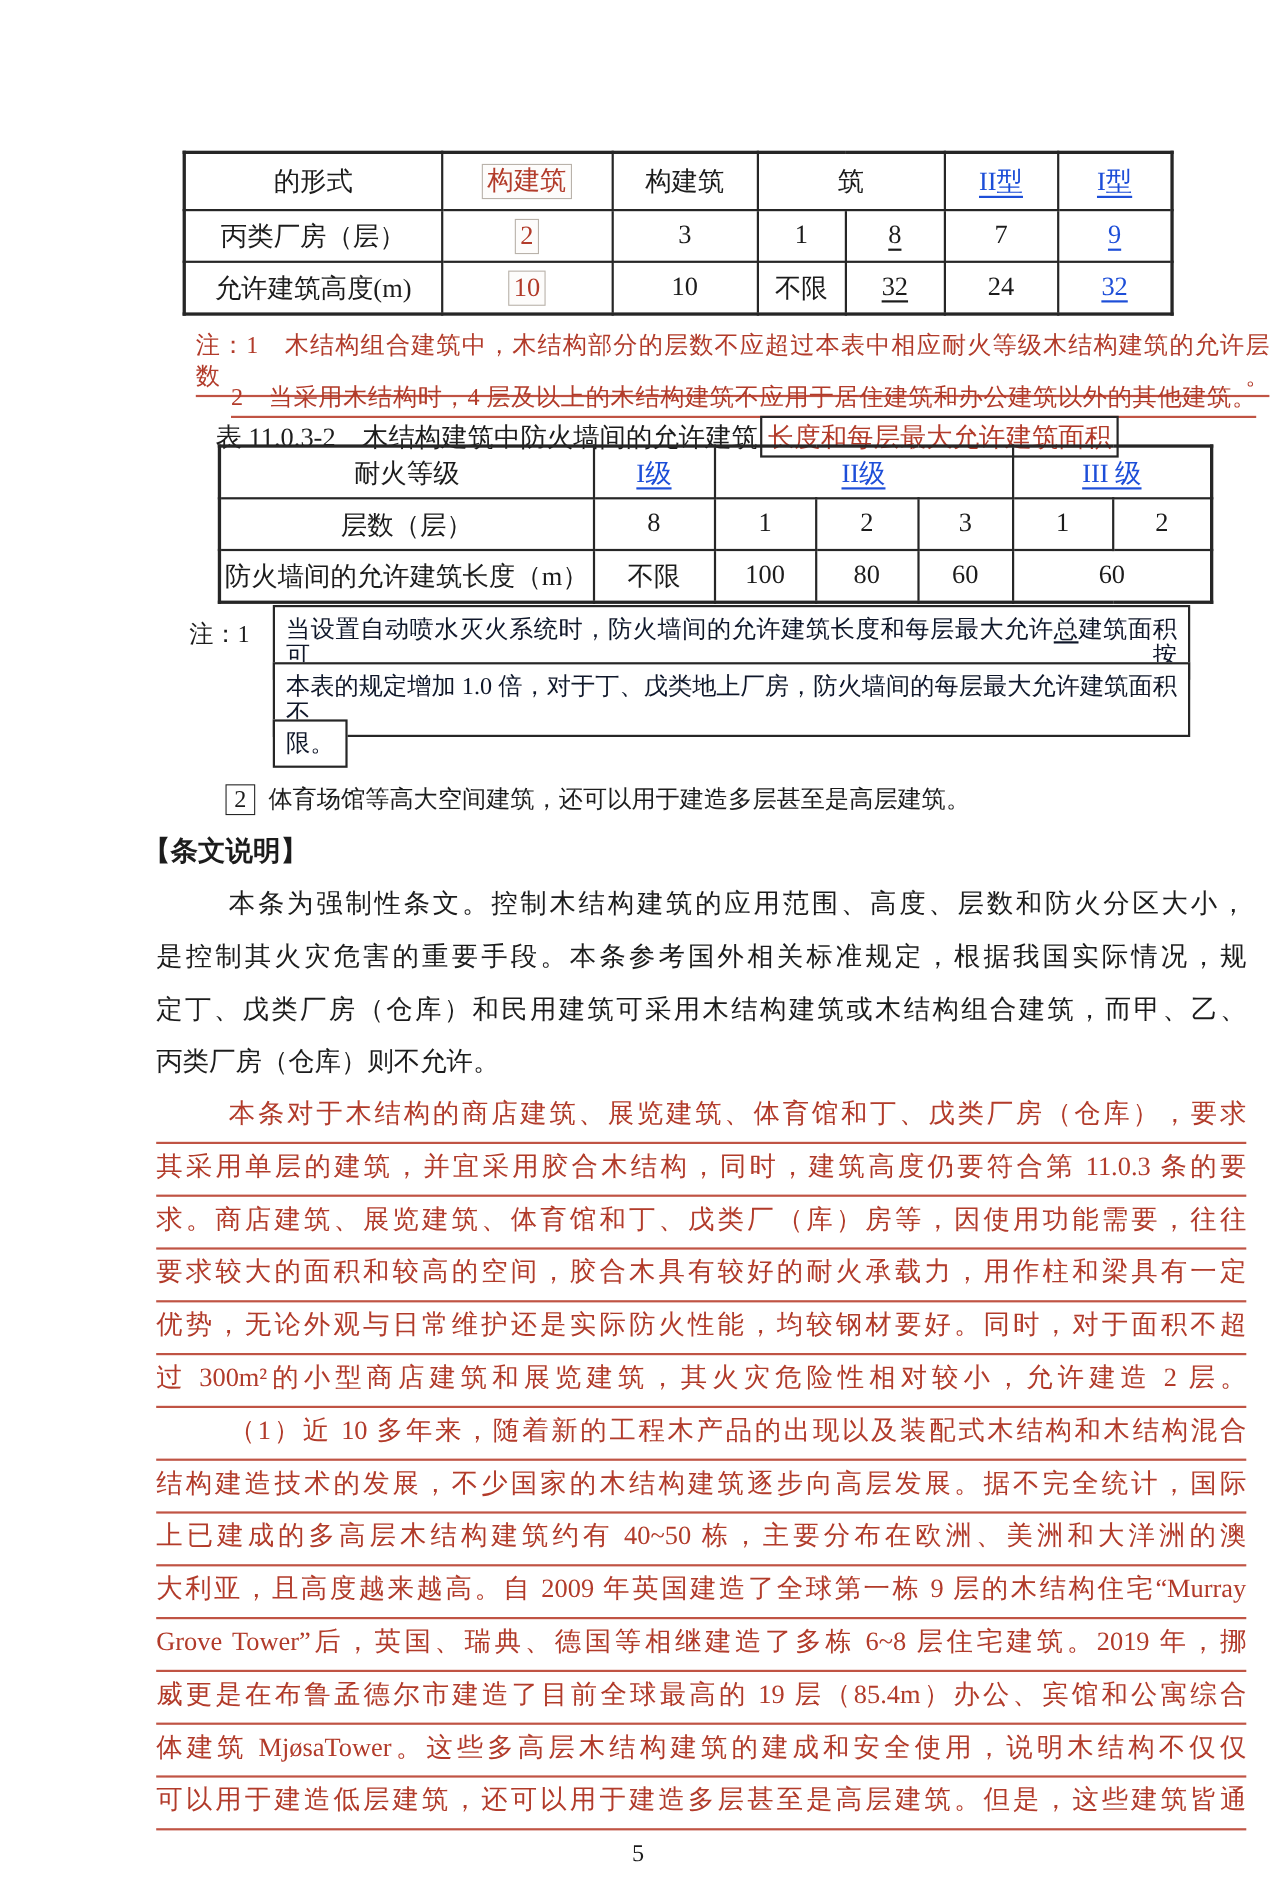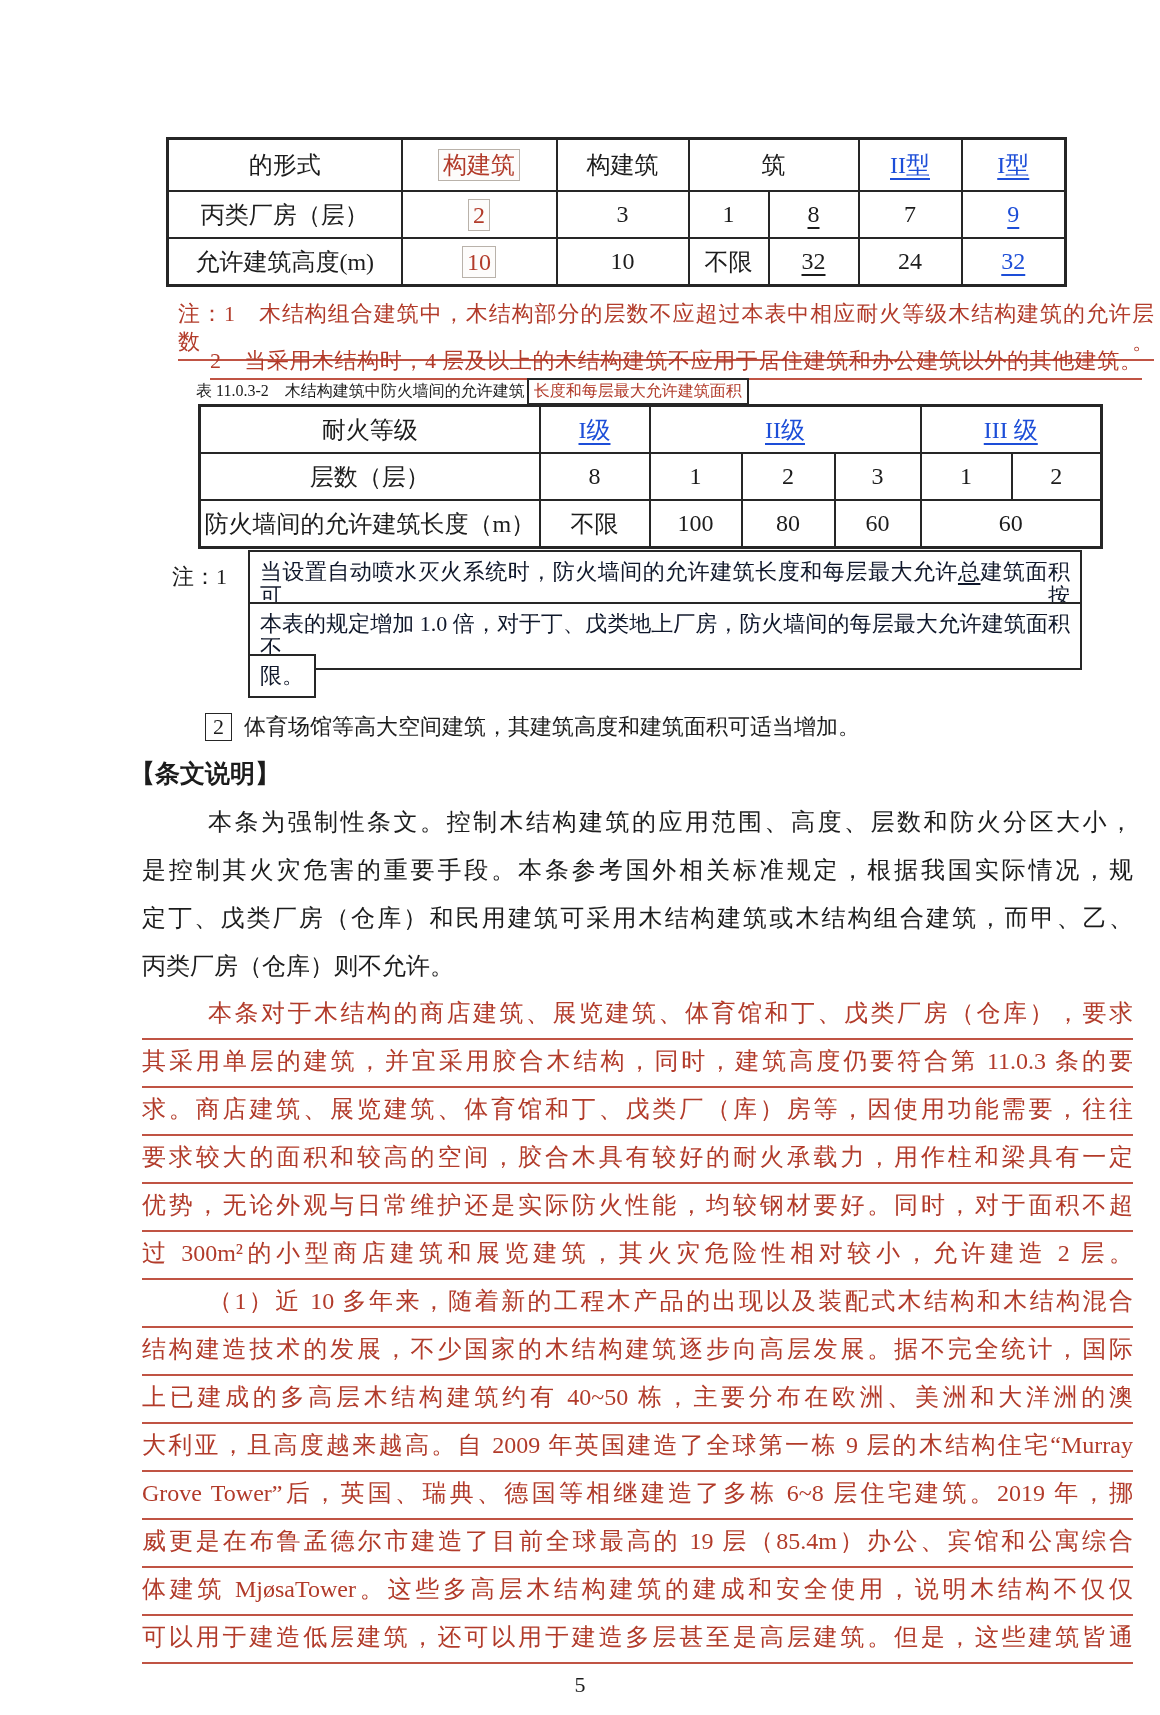--- a/index.html
+++ b/index.html
@@ -19,21 +19,21 @@
   .t2 tr td{height:45px;margin-left:24px;}
   .red-u{color:#1d4ed8;text-decoration:underline;text-decoration-thickness:2px;text-underline-offset:5px;}
   .blk-u{text-decoration:underline;text-decoration-thickness:2px;text-underline-offset:5px;}
   .rev-box{display:inline-block;color:#b23b2a;border:1.5px solid #b9b2aa;background:#fdfcfb;
       padding:0 4px;line-height:1.25;}
 
   
   .abs{position:absolute;}
   .rnote{color:#b23b2a;font-size:22px;line-height:28px;border-bottom:2px solid #c05444;
       padding-bottom:3px;text-align:justify;text-align-last:justify;}
-  .caption{font-size:16px;white-space:nowrap;font-family:Liberation Serif, serif;}
+  .caption{font-size:24px;white-space:nowrap;font-family:Liberation Serif, serif;}
   .cap-box{display:inline-block;color:#b23b2a;border:2px solid #262626;padding:1px 5px;margin-left:2px;}
 
   .tnote-label{font-size:22px;}
   .nbox{position:absolute;border:2px solid #262626;color:#0f172a;font-size:22px;
       line-height:24px;padding:8px 10px;box-sizing:border-box;background:#fff;}
   .nbox.wide{width:834px;text-align:justify;text-align-last:justify;}
   .nbox .u{text-decoration:underline;text-underline-offset:4px;}
   .marker-box{display:inline-block;border:1.5px solid #262626;padding:0 7px;margin-right:12px;font-size:22px;}
   .bnote{font-size:22px;}
 
@@ -137,21 +137,21 @@
     </table>
 
   <div class="abs tnote-label" style="left:172px;top:562px;">注：1</div>
   <div class="nbox wide" style="left:248px;top:550px;">
     <span>当设置自动喷水灭火系统时，防火墙间的允许建筑长度和每层最大允许</span><span class="u">总</span><span>建筑面积可按</span>
   </div>
   <div class="nbox wide" style="left:248px;top:602px;">本表的规定增加 1.0 倍，对于丁、戊类地上厂房，防火墙间的每层最大允许建筑面积不</div>
   <div class="nbox" style="left:248px;top:654px;">限。</div>
 
   <div class="abs bnote" style="left:205px;top:712px;">
-    <span class="marker-box">2</span><span>体育场馆等高大空间建筑，其建筑高度和建筑面积可适当增加。</span>
+    <span class="marker-box">2</span><span>体育场馆等高大空间建筑，还可以用于建造多层甚至是高层建筑。</span>
   </div>
 
   <div class="abs heading" style="left:130px;top:757px;">【条文说明】</div>
 
   <div class="paras">
 
     <div class="ln indent">本条为强制性条文。控制木结构建筑的应用范围、高度、层数和防火分区大小，</div>
     <div class="ln">是控制其火灾危害的重要手段。本条参考国外相关标准规定，根据我国实际情况，规</div>
     <div class="ln">定丁、戊类厂房（仓库）和民用建筑可采用木结构建筑或木结构组合建筑，而甲、乙、</div>
     <div class="ln short">丙类厂房（仓库）则不允许。</div>

